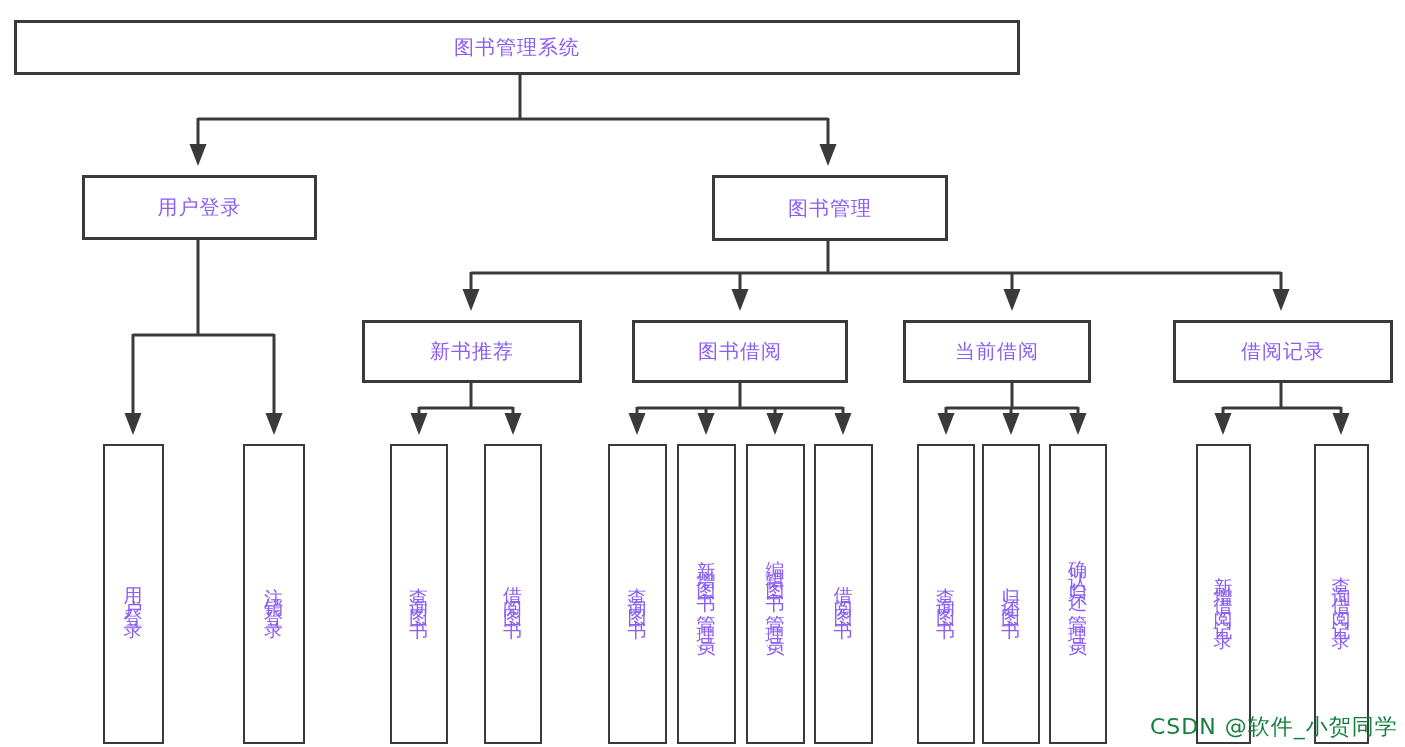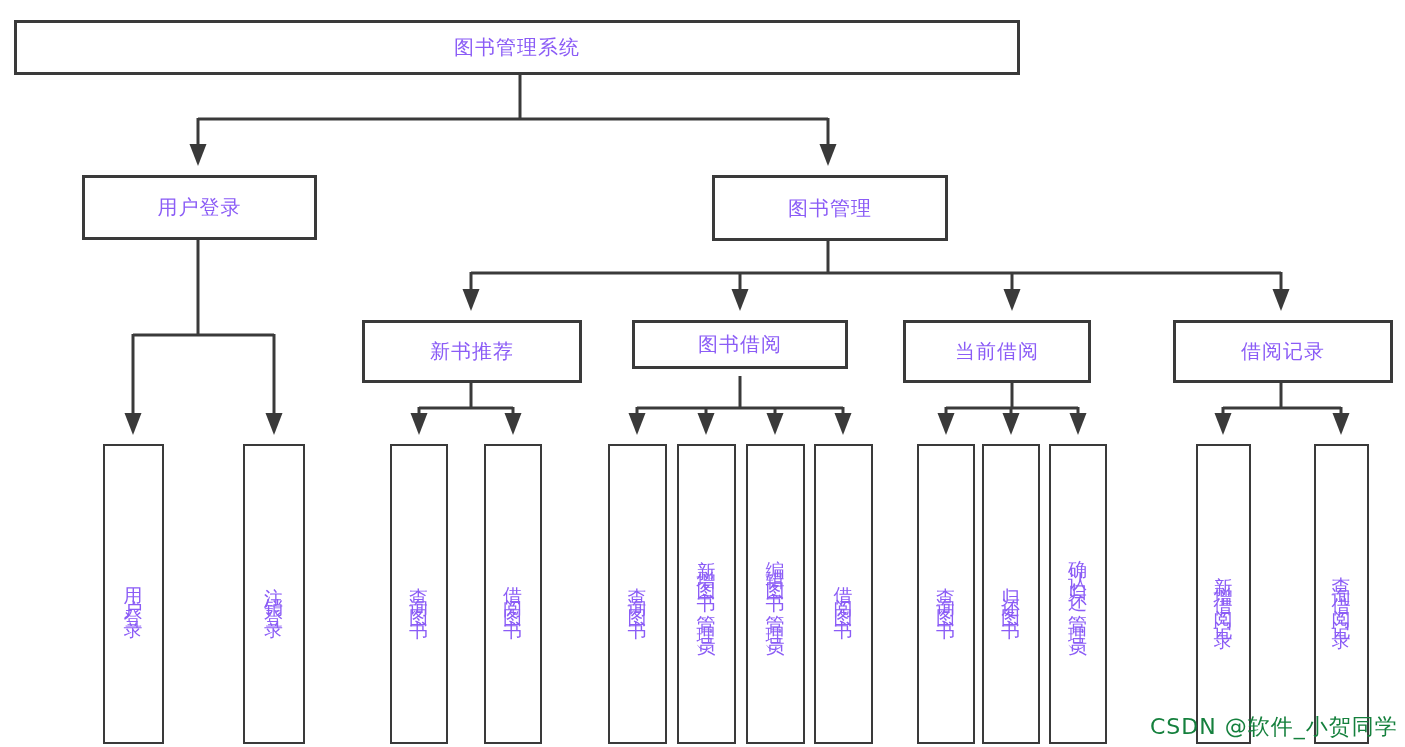--- a/index.html
+++ b/index.html
@@ -126,21 +126,21 @@
 
   <div class="box" style="left:14px; top:13px; width:1006px; height:55px;">图书管理系统</div>
 
   <div class="box" style="left:82px; top:168px; width:235px; height:65px;">用户登录</div>
   <div class="box" style="left:712px; top:168px; width:236px; height:66px;">图书管理</div>
 
   <div class="box vbox" style="left:103px; top:437px; width:61px; height:300px;">用户登录</div>
   <div class="box vbox" style="left:243px; top:437px; width:62px; height:300px;">注销登录</div>
 
   <div class="box" style="left:362px; top:313px; width:220px; height:63px;">新书推荐</div>
-  <div class="box" style="left:632px; top:313px; width:216px; height:49px;">图书借阅</div>
+  <div class="box" style="left:632px; top:313px; width:216px; height:63px;">图书借阅</div>
   <div class="box" style="left:903px; top:313px; width:188px; height:63px;">当前借阅</div>
   <div class="box" style="left:1173px; top:313px; width:220px; height:63px;">借阅记录</div>
 
   <div class="box vbox" style="left:390px; top:437px; width:58px; height:300px;">查询图书</div>
   <div class="box vbox" style="left:484px; top:437px; width:58px; height:300px;">借阅图书</div>
 
   <div class="box vbox" style="left:608px; top:437px; width:59px; height:300px;">查询图书</div>
   <div class="box vbox" style="left:677px; top:437px; width:59px; height:300px;">新增图书（管理员）</div>
   <div class="box vbox" style="left:746px; top:437px; width:59px; height:300px;">编辑图书（管理员）</div>
   <div class="box vbox" style="left:814px; top:437px; width:59px; height:300px;">借阅图书</div>

